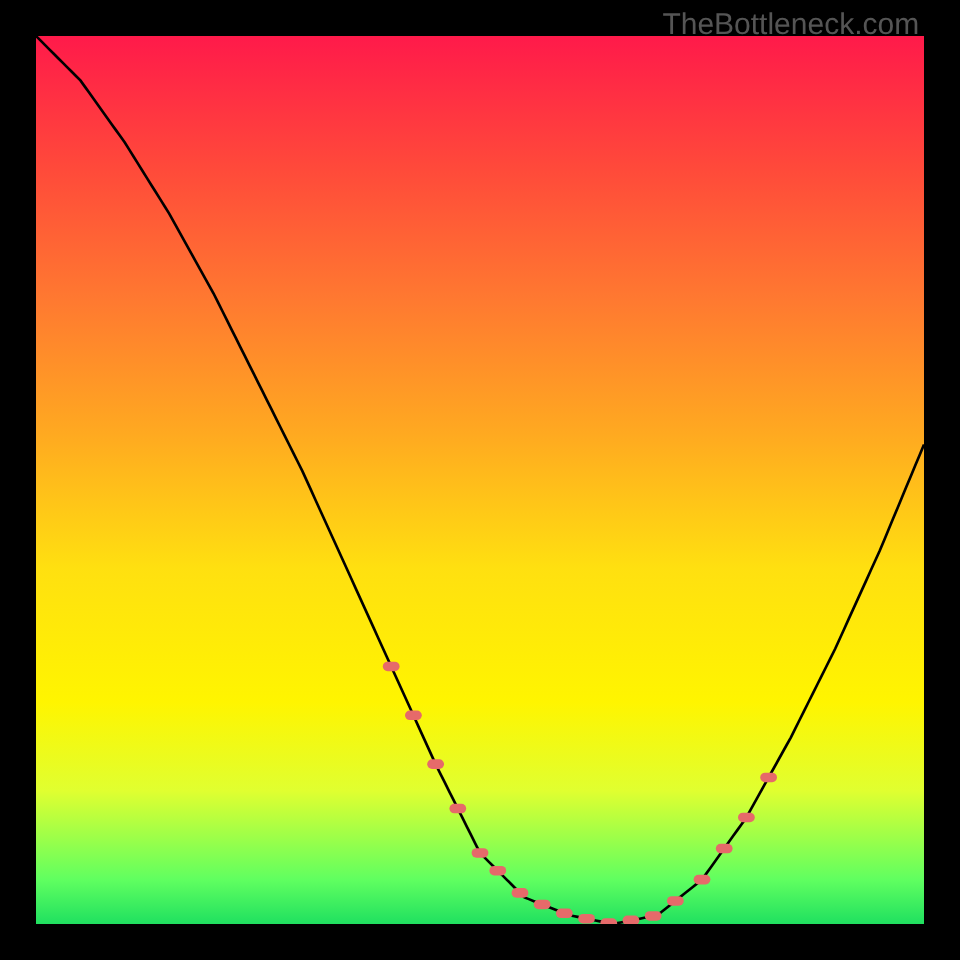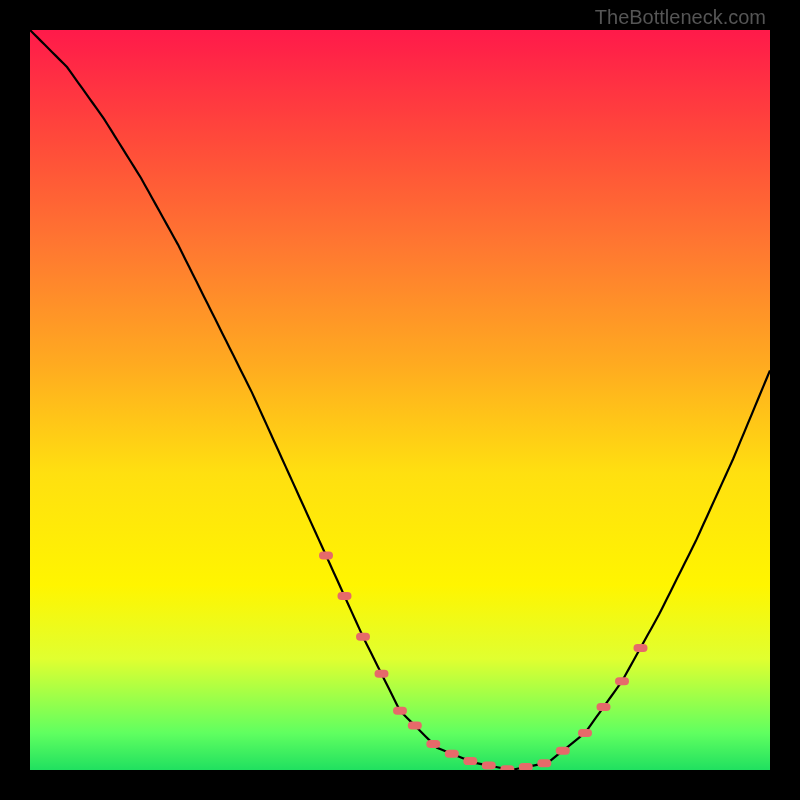--- a/index.html
+++ b/index.html
@@ -33,21 +33,21 @@
       #e0ff30 85%,
       #60ff60 95%,
       #20e060 100%
     );
   }
   .watermark {
     position: absolute;
     top: 6px;
     right: 34px;
     color: #555;
-    font-size: 20px;
+    font-size: 25px;
     font-weight: 500;
     z-index: 10;
   }
   svg.curve {
     position: absolute;
     left: 0;
     top: 0;
     width: 740px;
     height: 740px;
   }

